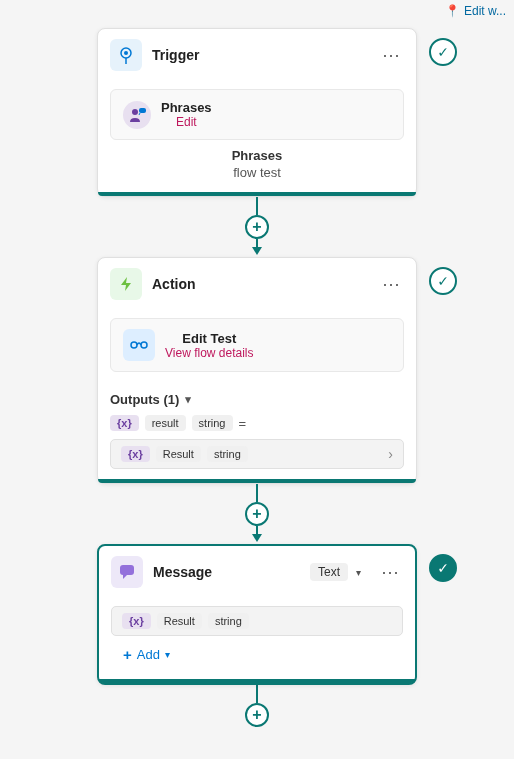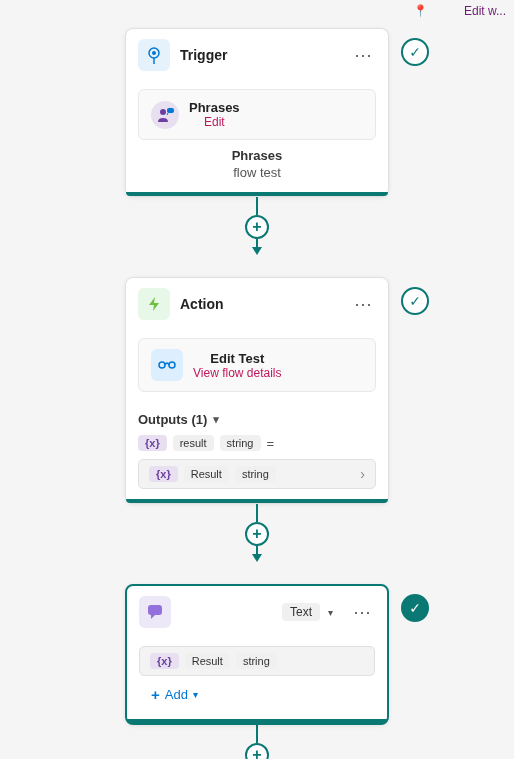--- a/index.html
+++ b/index.html
@@ -39,21 +39,21 @@
       flex-direction: column;
       align-items: center;
       width: 100%;
       padding-top: 14px;
     }
 
     
     .card {
       background: #fff;
       border-radius: 8px;
-      width: 264px;
+      width: 320px;
       border: 1.5px solid #e0e0e0;
       box-shadow: 0 1px 4px rgba(0,0,0,0.08);
       position: relative;
     }
 
     .card-header {
       display: flex;
       align-items: center;
       padding: 10px 12px;
       gap: 10px;
@@ -320,21 +320,20 @@
     .bottom-connector {
       display: flex;
       flex-direction: column;
       align-items: center;
     }
 
     .card-wrapper {
       position: relative;
       display: flex;
       justify-content: center;
-      margin-top: 20px;
     }
 
     
     .action-icon-wrap {
       background: #e8f8e8;
     }
 
     
     .array-icon-wrap {
       background: #ddeeff;
@@ -352,21 +351,21 @@
       border-radius: 0 0 6px 6px;
     }
   </style>
 </head>
 <body>
 
 <div class="canvas">
 
   <div class="edit-bar">
     <span style="color:#0078d4; font-size:12px;">📍</span>
-    <span style="color:#701a75; font-size:12px; cursor:pointer;margin-left:32px;">Edit w...</span>
+    <span style="color:#0369a1; font-size:12px; cursor:pointer;">Edit w...</span>
   </div>
 
   <div class="flow-container">
 
     <div class="card-wrapper" style="margin-top: 14px;">
       <div class="card">
         <div class="card-header">
           <div class="card-icon-wrap trigger-icon-wrap">
 
             <svg width="18" height="18" viewBox="0 0 18 18">
@@ -478,20 +477,21 @@
     <div class="card-wrapper">
       <div class="card msg-card">
         <div class="card-header">
           <div class="card-icon-wrap msg-icon-wrap">
 
             <svg width="18" height="18" viewBox="0 0 18 18">
               <rect x="2" y="2" width="14" height="10" rx="3" fill="#9370db"></rect>
               <path d="M5 12 L5 16 L9 12" fill="#9370db"></path>
             </svg>
           </div>
+          <span class="card-title">Message</span>
           <div style="display:flex; align-items:center; gap:4px; margin-left:auto;">
             <span class="text-badge">Text</span>
             <span class="chevron-down-sm">▾</span>
           </div>
           <span class="card-menu" style="margin-left:6px;">···</span>
         </div>
         <div class="card-body">
           <div class="result-row" style="margin: 0;">
             <span class="badge">
               <span>{x}</span>

